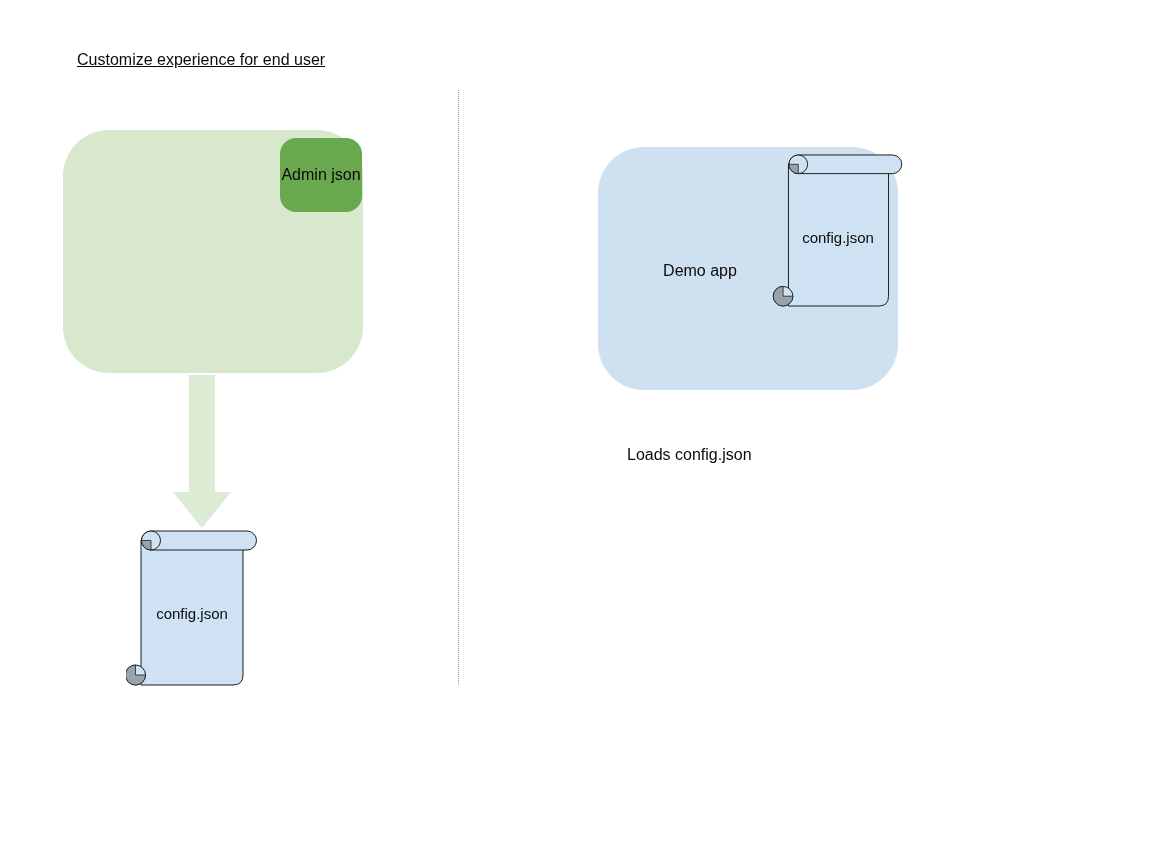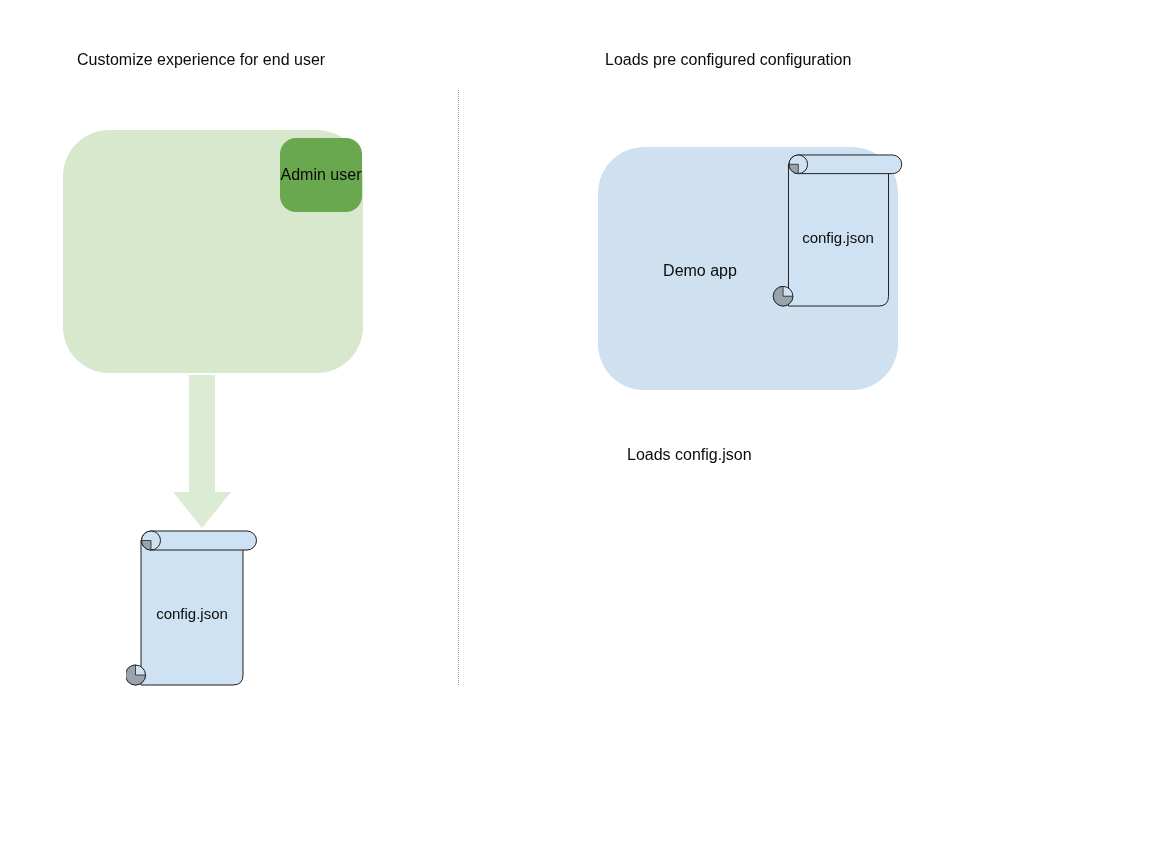--- a/index.html
+++ b/index.html
@@ -5,21 +5,21 @@
   :root{
     --admin_box:#d7e8cd; --admin_panel:#6aa84f; --arrow:#dcebd3;
     --demo_box:#cfe0f1; --scroll_fill:#cfe2f3; --scroll_stroke:#1f1f1f;
     --scroll_curl:#98a3ac; --divider:#999999; --text:#0b0b0b;
   }
   *{margin:0;padding:0;box-sizing:border-box;}
   html,body{background:#ffffff;}
   body{font-family:"Liberation Sans", sans-serif; color:var(--text);}
   .canvas{position:relative;width:1152px;height:864px;background:#ffffff;overflow:hidden;}
   .abs{position:absolute;}
-  .section-title{font-size:16px;line-height:20px;color:var(--text);white-space:nowrap;}
+  .section-title{font-size:16px;line-height:20px;color:var(--text);white-space:nowrap;text-decoration:underline;}
   .app-box{border-radius:46px;}
   .admin-app{left:63px;top:130px;width:300px;height:243px;background:var(--admin_box);}
   .demo-app{left:598px;top:147px;width:300px;height:243px;background:var(--demo_box);}
   .admin-panel{
     left:280px;top:138px;width:82px;height:74px;background:var(--admin_panel);
     border-radius:16px;display:flex;align-items:center;justify-content:center;
     text-align:center;font-size:16px;line-height:22px;color:#0a0a0a;
   }
   .box-label{font-size:16px;line-height:20px;text-align:center;color:var(--text);}
   .admin-app-label{left:63px;top:245px;width:300px;}
@@ -40,41 +40,40 @@
 </style>
 </head>
 <body>
 
 <div class="canvas">
 
   <div class="abs section-title" style="left:77px;top:50px;">Customize experience for end user</div>
 
   <div class="abs app-box admin-app"></div>
 
-  <div class="abs admin-panel">Admin user</div>
+  <div class="abs admin-panel">Admin json</div>
 
 
   <svg class="abs arrow-svg" viewBox="0 0 64 155">
     <path class="arrow-shape" d="M19 0 H45 V117 H61 L32 153 L3 117 H19 Z"></path>
   </svg>
 
 
   <svg class="abs scroll-svg scroll-left" viewBox="0 0 132 156">
     <path class="scroll-part" d="M15 10 H117 V145 Q117 155 107 155 H15 Z"></path>
     <rect class="scroll-part" x="15.5" y="1" width="115" height="19" rx="9.5"></rect>
     <circle class="scroll-part" cx="25" cy="10.5" r="9.5"></circle>
     <path class="curl-part" d="M15.5 10.5 A9.5 9.5 0 0 0 25 20 L25 10.5 Z"></path>
     <circle class="scroll-part" cx="9.5" cy="145" r="10"></circle>
     <path class="curl-part" d="M9.5 135 A10 10 0 1 0 19.5 145 L9.5 145 Z"></path>
   </svg>
   <div class="abs scroll-label scroll-label-left">config.json</div>
 
   <div class="abs divider"></div>
 
-  <div class="abs section-title" style="left:605px;top:50px;">Loads pre configured configuration</div>
 
   <div class="abs app-box demo-app"></div>
 
   <div class="abs box-label demo-app-label">Demo app</div>
 
   <svg class="abs scroll-svg scroll-right" viewBox="0 0 132 156">
     <path class="scroll-part" d="M15 10 H117 V145 Q117 155 107 155 H15 Z"></path>
     <rect class="scroll-part" x="15.5" y="1" width="115" height="19" rx="9.5"></rect>
     <circle class="scroll-part" cx="25" cy="10.5" r="9.5"></circle>
     <path class="curl-part" d="M15.5 10.5 A9.5 9.5 0 0 0 25 20 L25 10.5 Z"></path>

